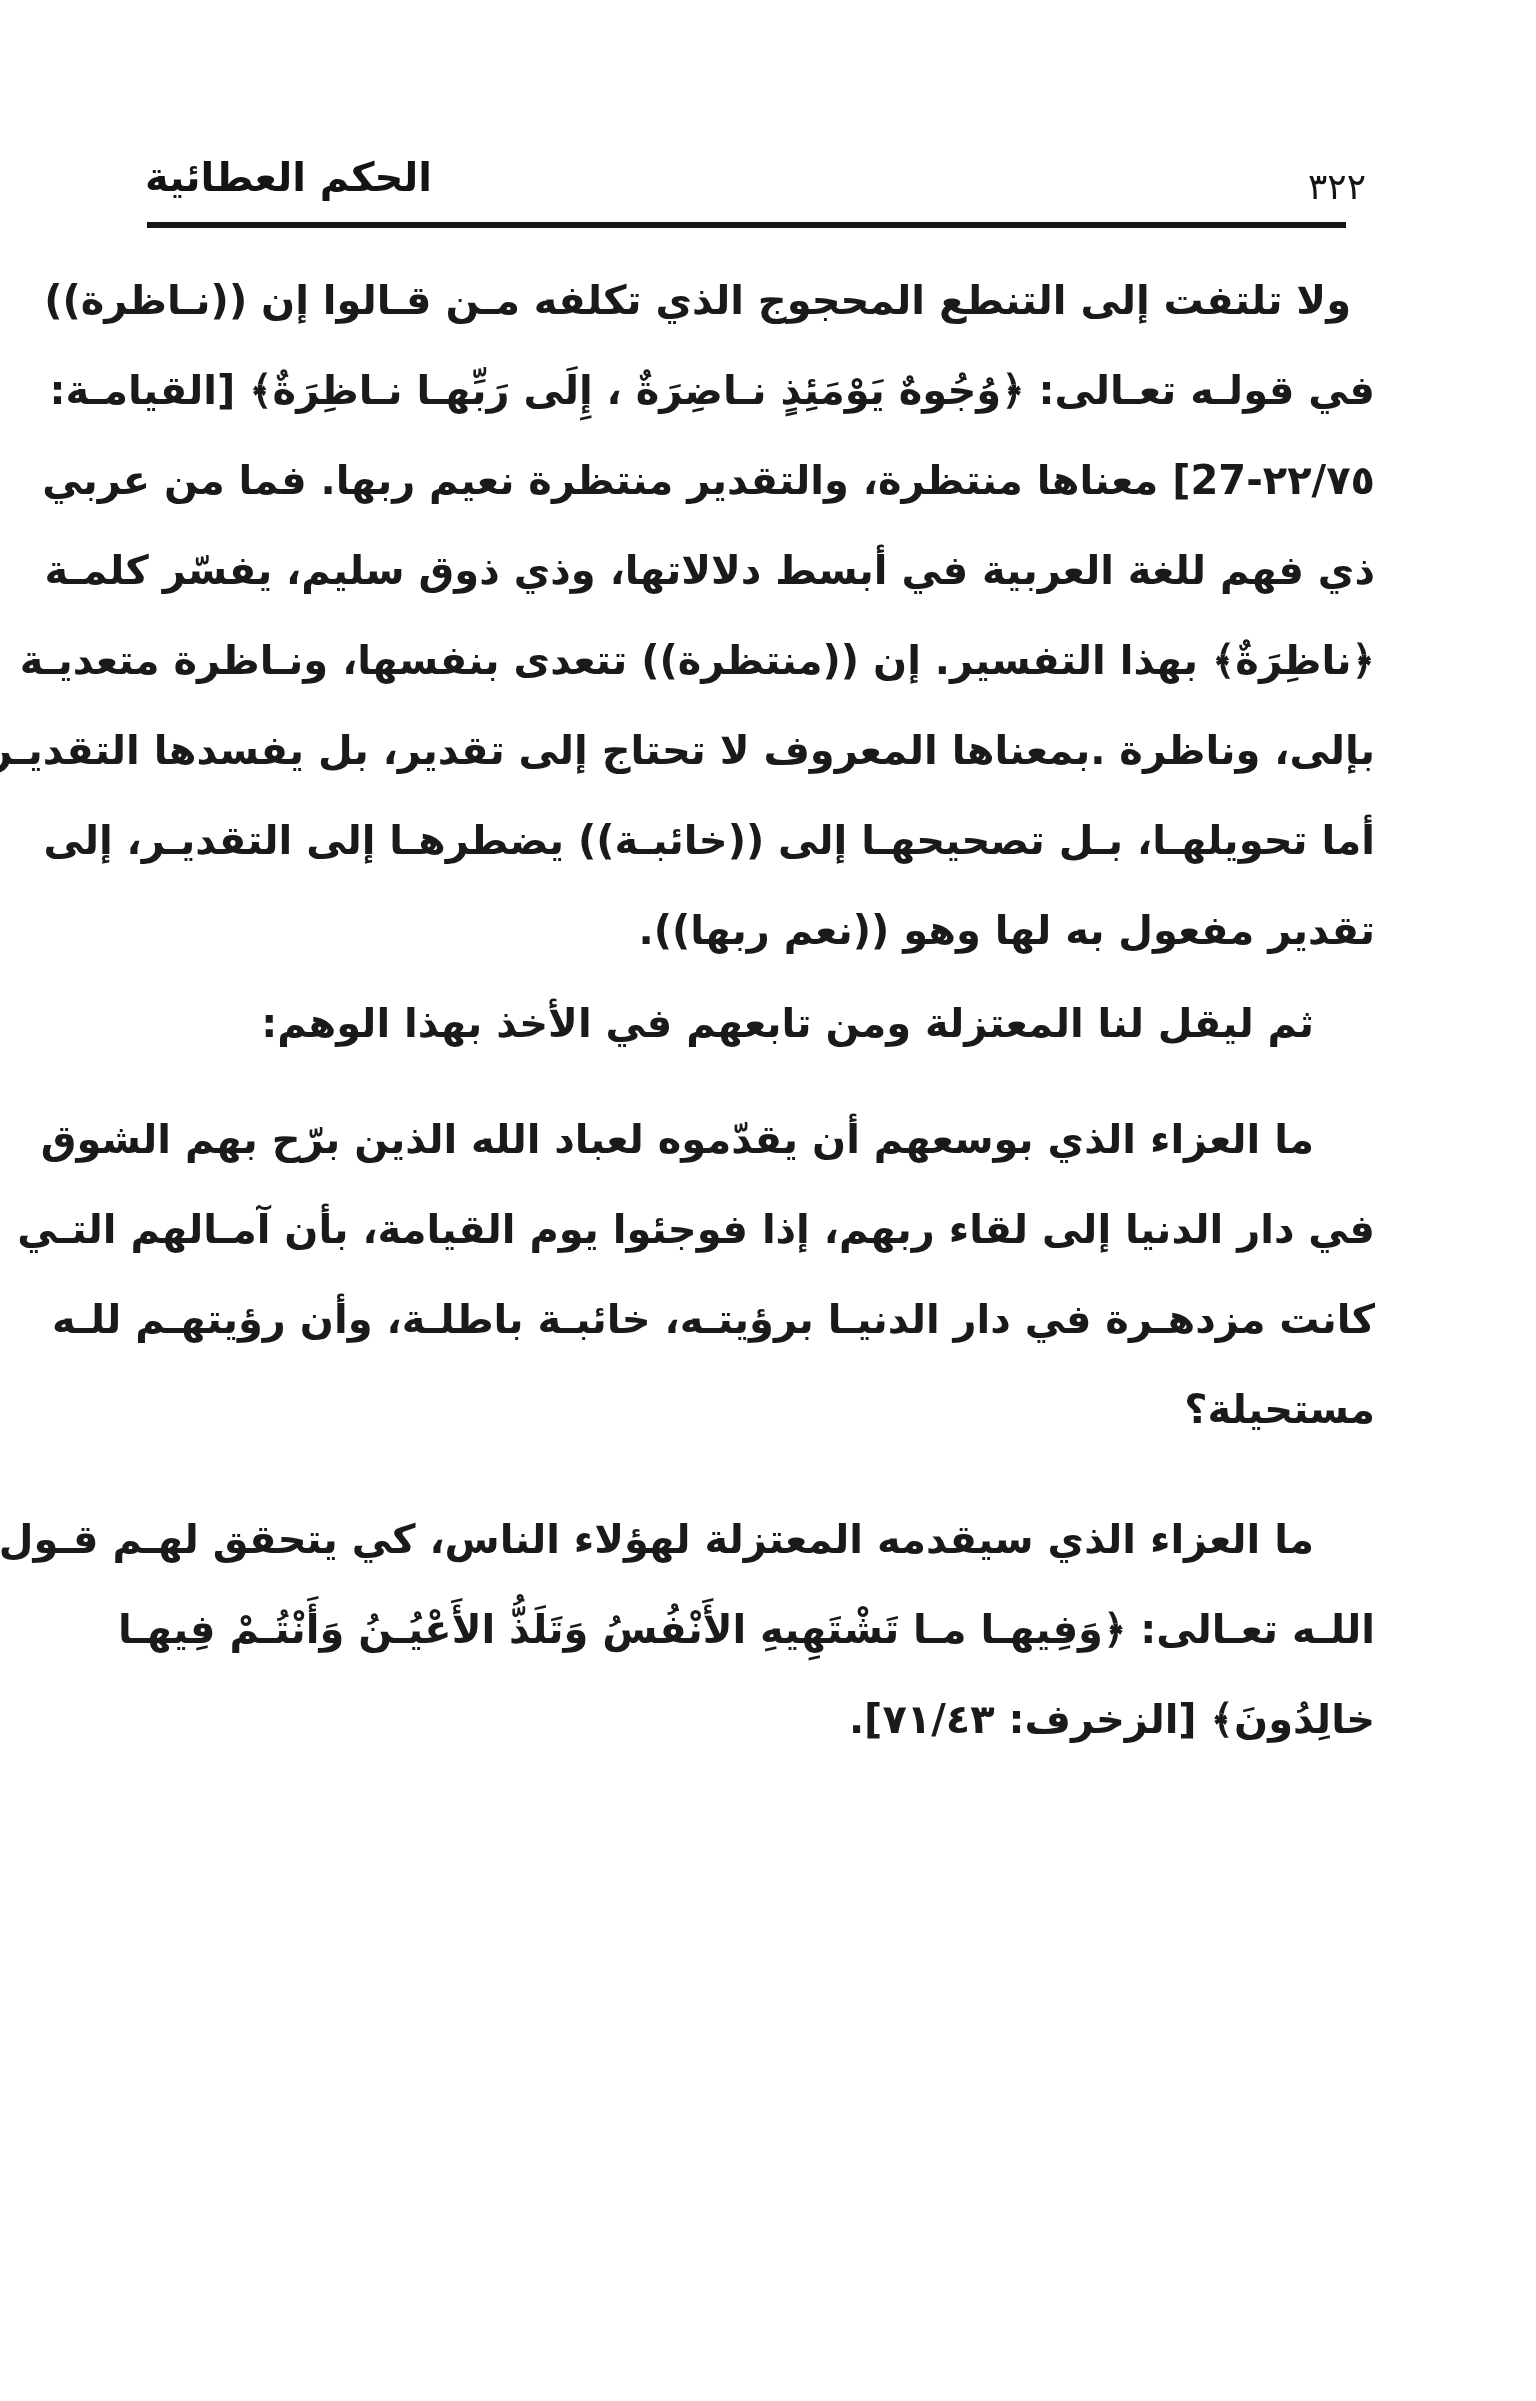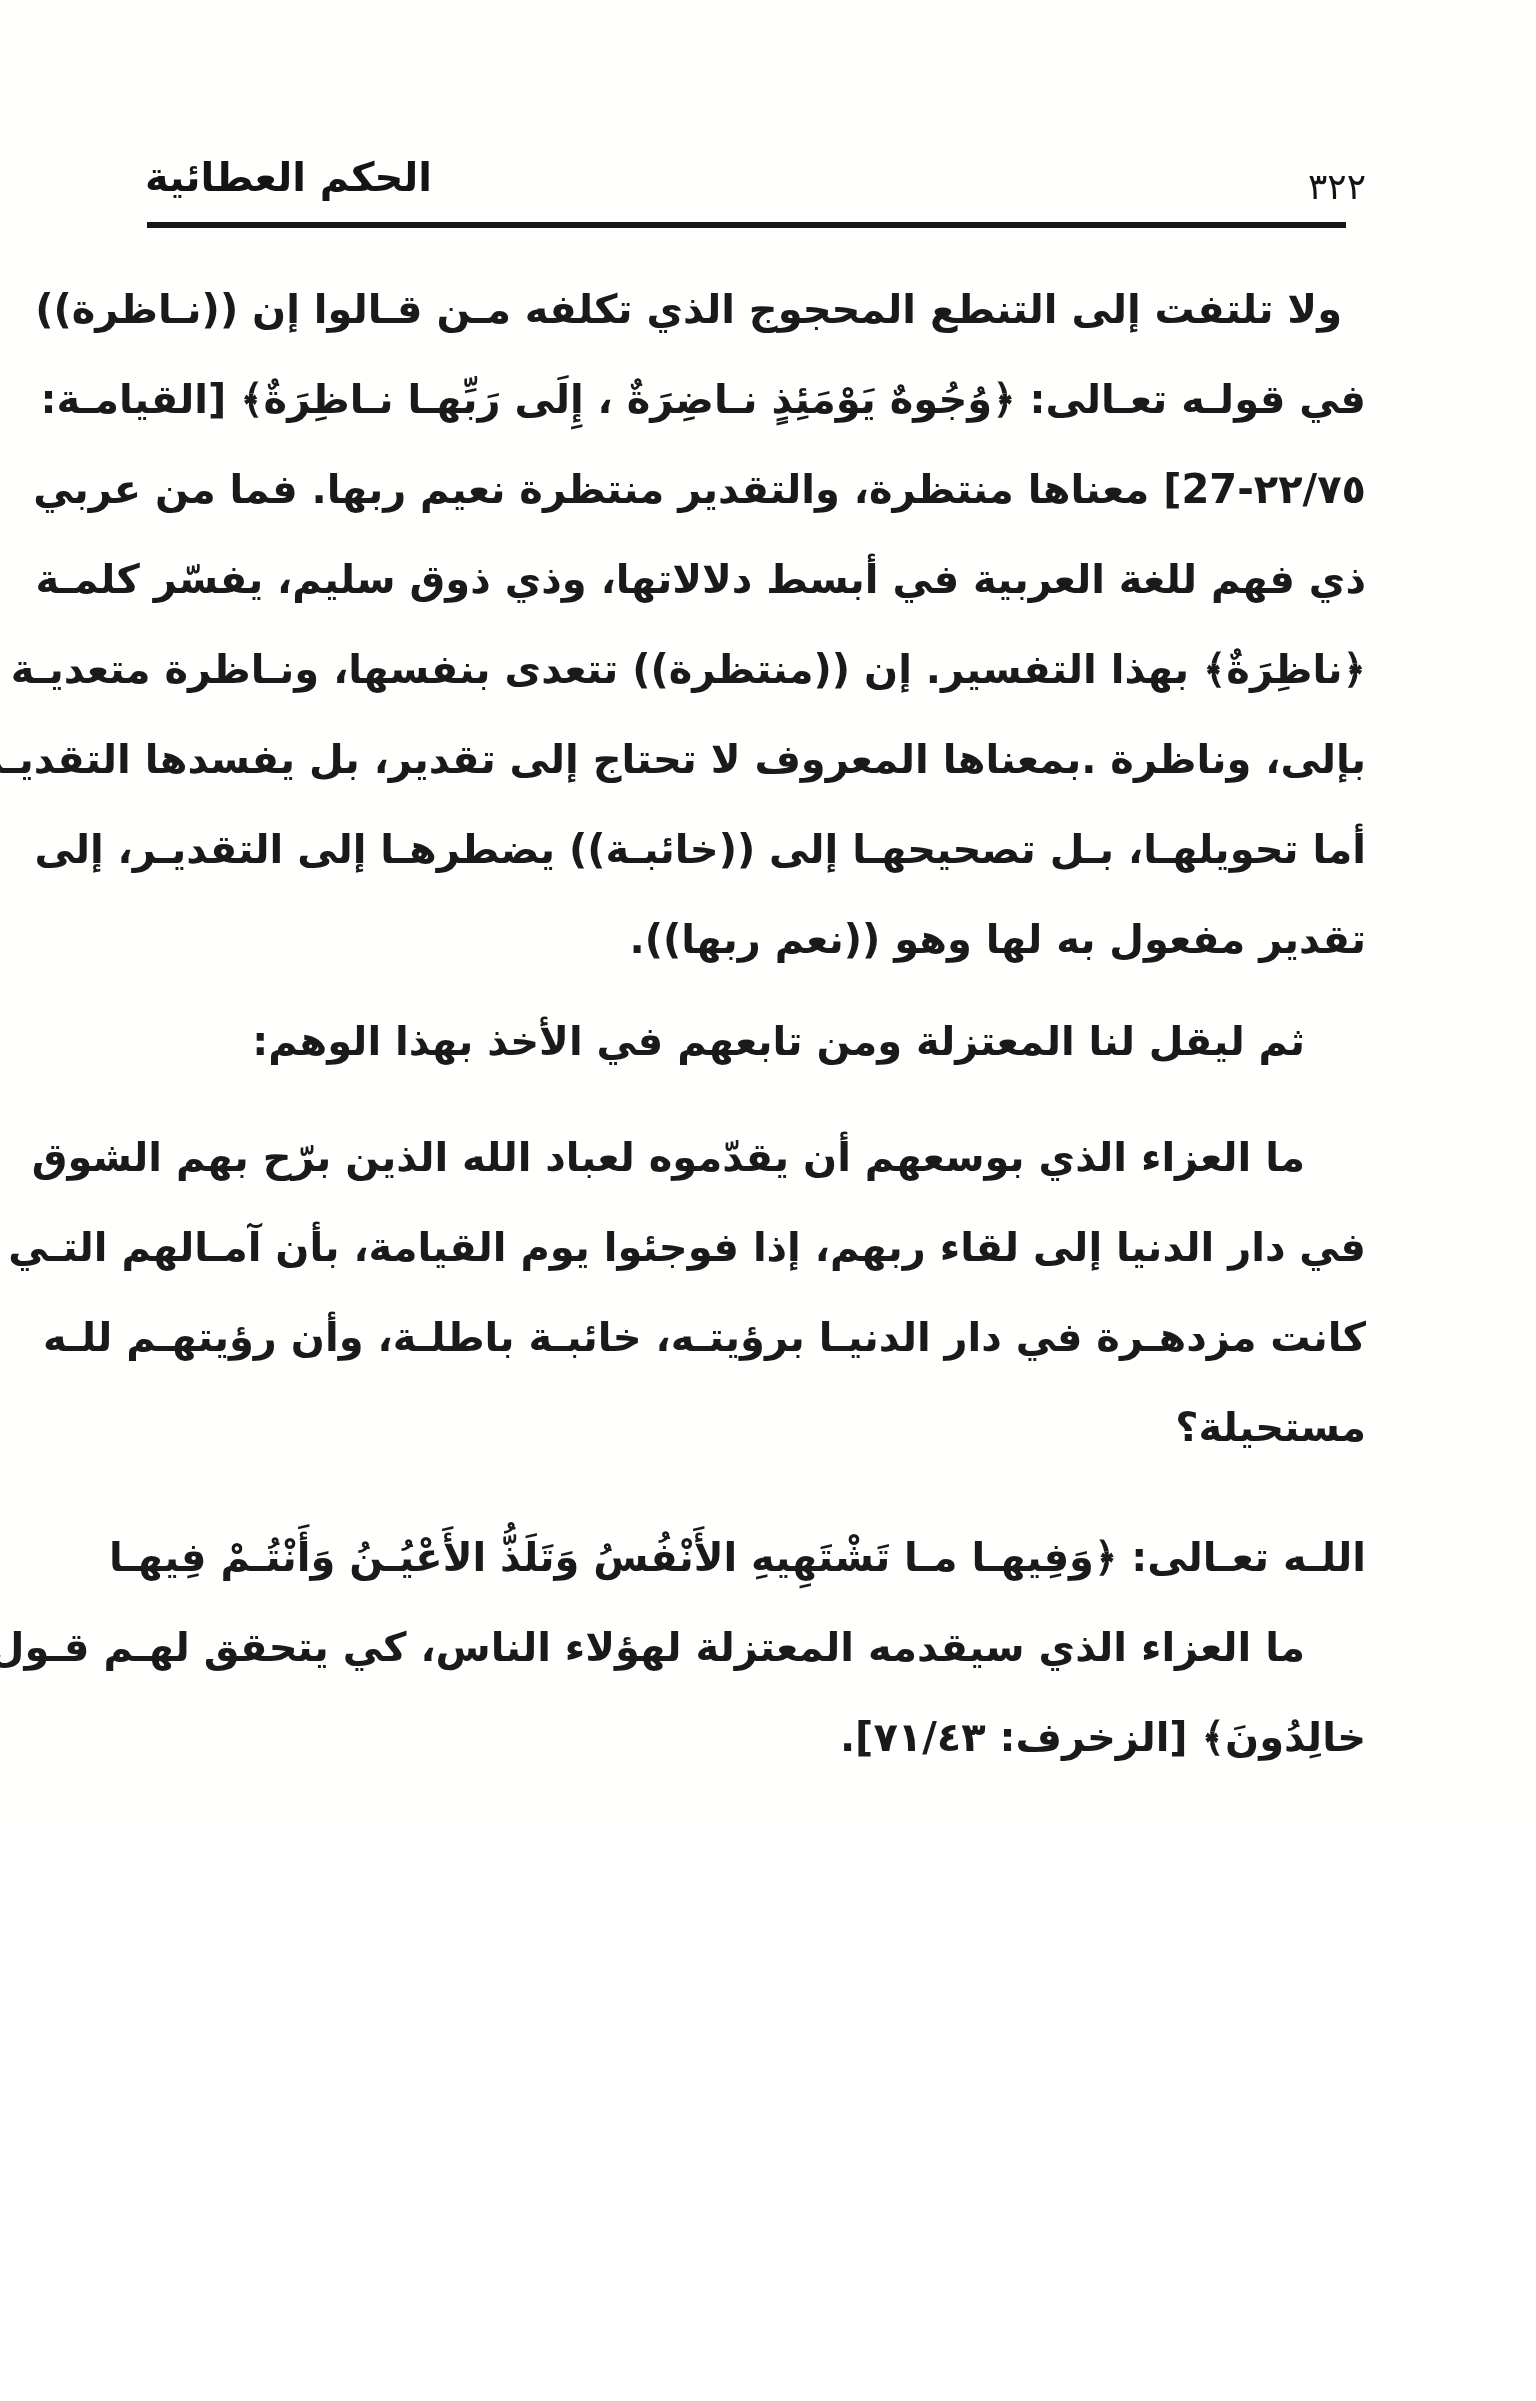--- a/index.html
+++ b/index.html
@@ -28,21 +28,21 @@
     position:absolute;top:222px;left:147px;
     width:1199px;height:6px;
     background:#171717;
   }
   
   .body-text{
     position:absolute;top:252px;right:158px;left:154px;
     font-size:40px;font-weight:700;
     color:#1a1a1a;
   }
-  .paragraph{margin:12px;}
+  .paragraph{margin:3px;}
   .body-text .paragraph:nth-child(3){margin-top:26px;}
   .body-text .paragraph:nth-child(4){margin-top:40px;}
   .tline{
     height:90px;line-height:90px;
     white-space:nowrap;
     text-align:justify;
     text-align-last:justify;
     overflow:visible;
   }
   .tline.last{
@@ -100,22 +100,22 @@
       <div class="paragraph">
         <div class="tline first last">ثم ليقل لنا المعتزلة ومن تابعهم في الأخذ بهذا الوهم:</div>
       </div>
       <div class="paragraph">
         <div class="tline first">ما العزاء الذي بوسعهم أن يقدّموه لعباد الله الذين برّح بهم الشوق</div>
         <div class="tline">في دار الدنيا إلى لقاء ربهم، إذا فوجئوا يوم القيامة، بأن آمـالهم التـي</div>
         <div class="tline">كانت مزدهـرة في دار الدنيـا برؤيتـه، خائبـة باطلـة، وأن رؤيتهـم للـه</div>
         <div class="tline last">مستحيلة؟</div>
       </div>
       <div class="paragraph">
+        <div class="tline first">ما العزاء الذي سيقدمه المعتزلة لهؤلاء الناس، كي يتحقق لهـم قـول</div>
         <div class="tline">اللـه تعـالى: ﴿وَفِيهـا مـا تَشْتَهِيهِ الأَنْفُسُ وَتَلَذُّ الأَعْيُـنُ وَأَنْتُـمْ فِيهـا</div>
-        <div class="tline first">ما العزاء الذي سيقدمه المعتزلة لهؤلاء الناس، كي يتحقق لهـم قـول</div>
         <div class="tline last">خالِدُونَ﴾ [الزخرف: ٧١/٤٣].</div>
       </div>
       <div class="asterisk-row">
         <span class="asterisk">
           <svg viewBox="-12 -12 24 24" xmlns="http://www.w3.org/2000/svg">
             <g stroke="#1c1c1c" stroke-width="3.1" stroke-linecap="round">
               <line x1="3.20" y1="0.00" x2="10.20" y2="0.00"></line>
               <line x1="2.26" y1="2.26" x2="7.21" y2="7.21"></line>
               <line x1="0.00" y1="3.20" x2="0.00" y2="10.20"></line>
               <line x1="-2.26" y1="2.26" x2="-7.21" y2="7.21"></line>

